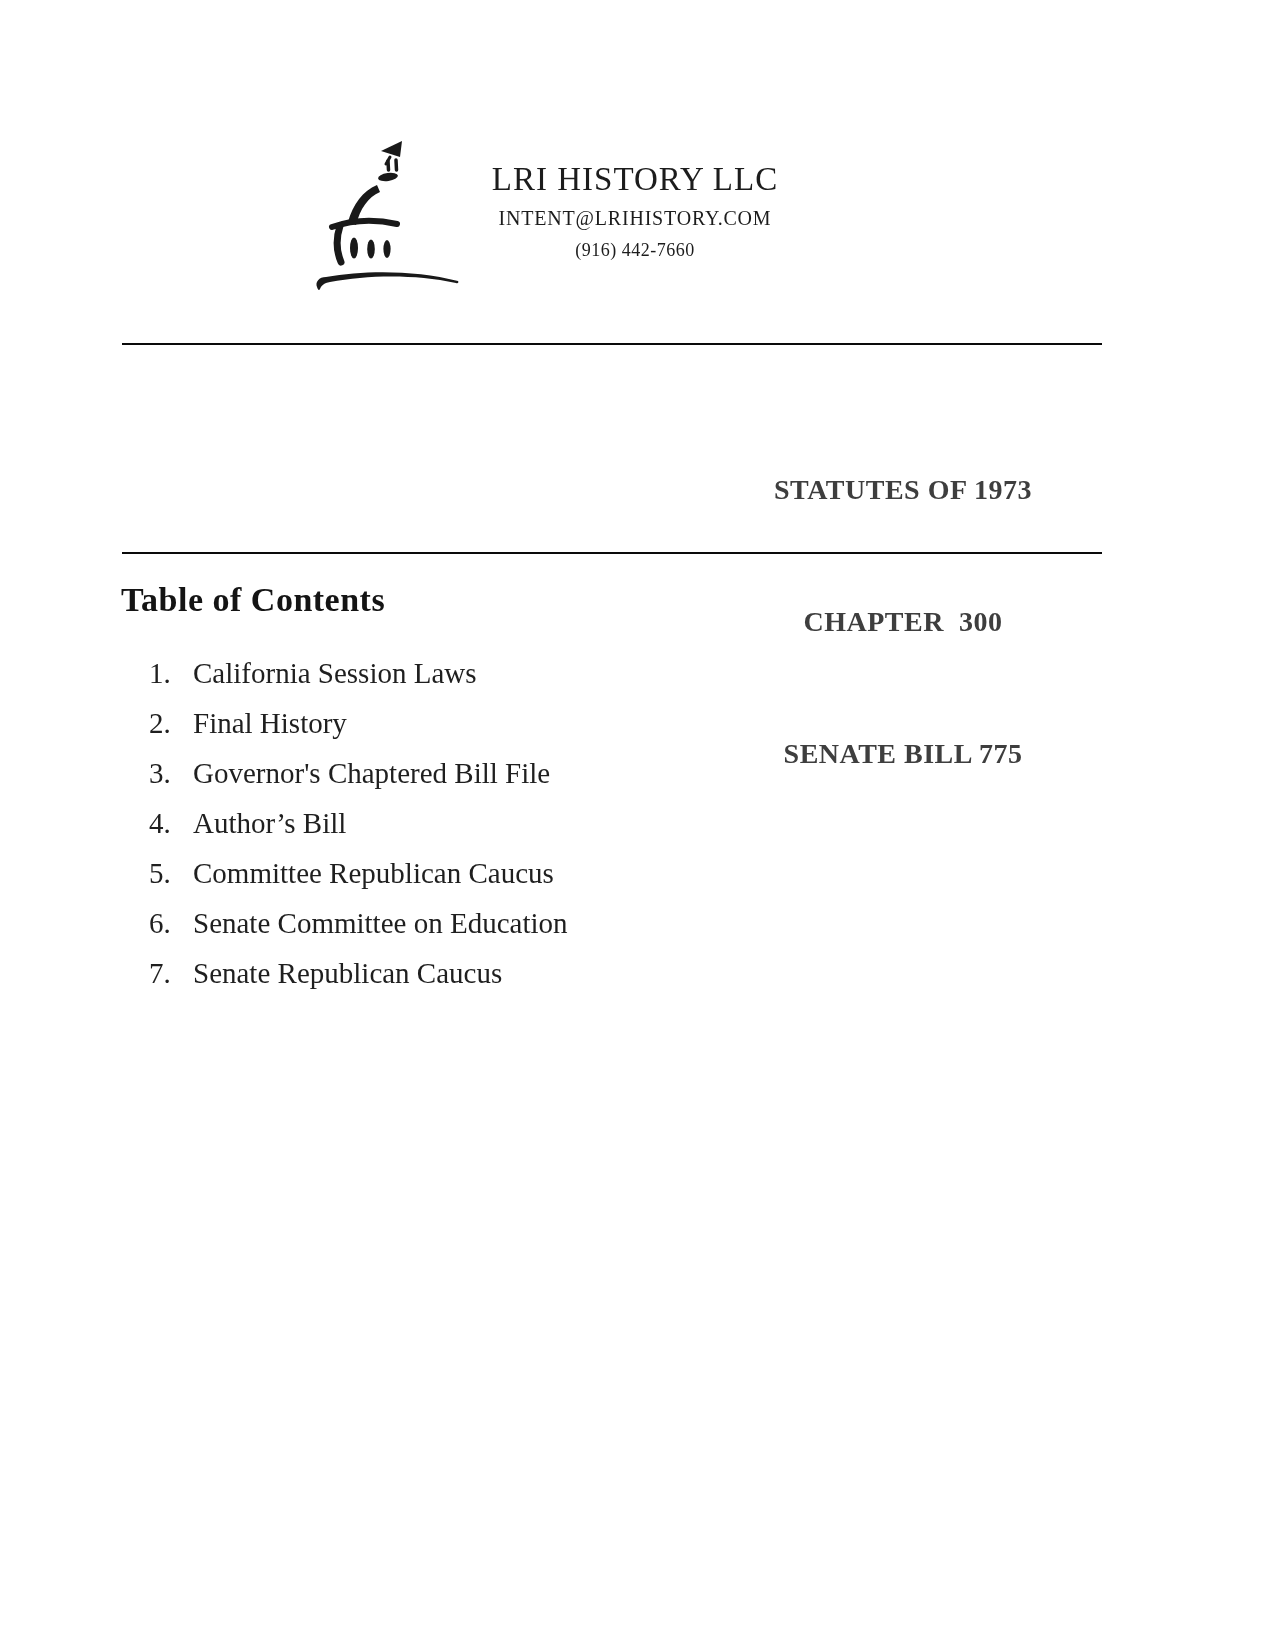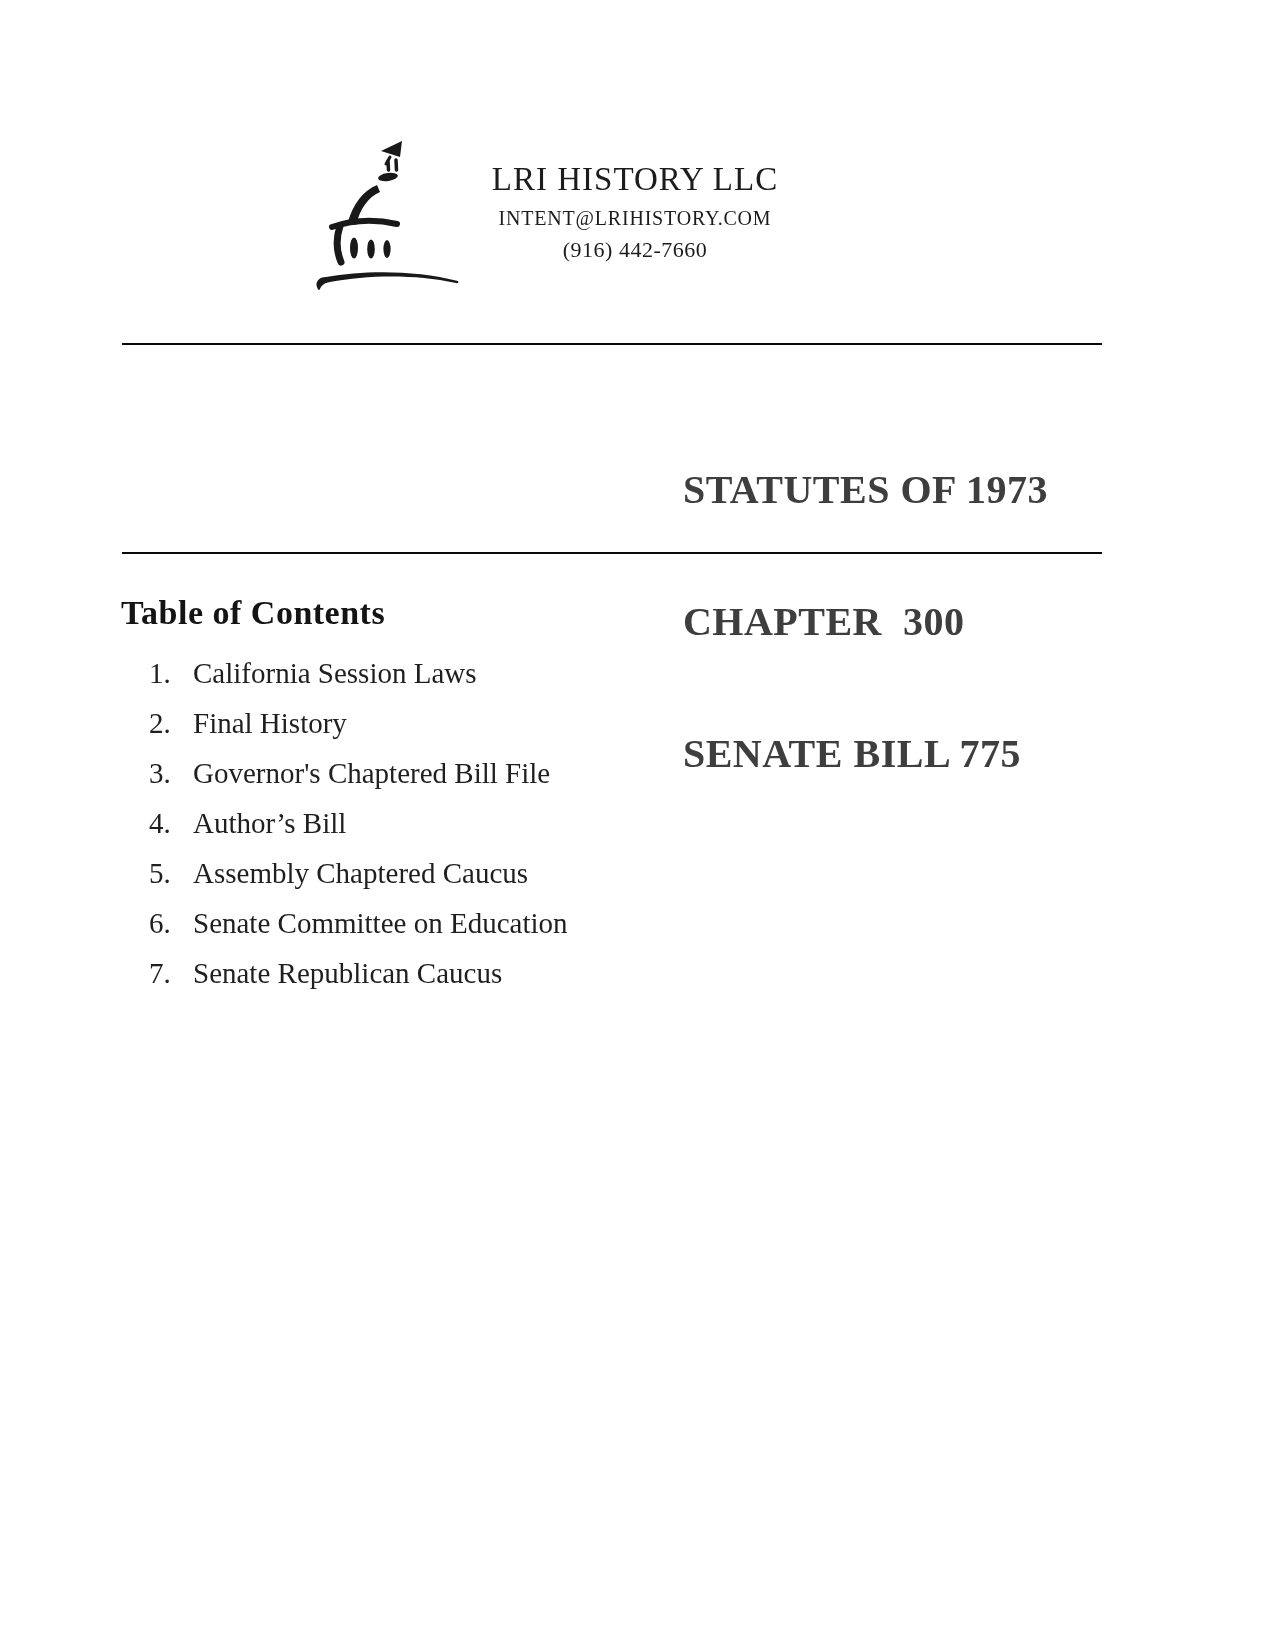--- a/index.html
+++ b/index.html
@@ -36,46 +36,46 @@
     letter-spacing: 1px;
     white-space: nowrap;
   }
   .contact {
     font-size: 20px;
     line-height: 30px;
     letter-spacing: 0.8px;
     white-space: nowrap;
   }
   .contact.email { margin-top: 5px; }
-  .contact.phone { font-size: 22px; letter-spacing: 0.5px; margin-top: 2px; }
+  .contact.phone { font-size: 18px; letter-spacing: 0.5px; margin-top: 2px; }
   .rule {
     position: absolute;
     left: 122px;
     width: 980px;
     height: 2px;
     background: #0a0a0a;
   }
   .rule-top { top: 343px; }
   .rule-bottom { top: 552px; }
   .doc-heading {
     position: absolute;
     top: 380px;
-    right: 228px;
-    text-align: left;
+    right: 244px;
+    text-align: center;
     font-weight: bold;
-    font-size: 40px;
+    font-size: 28px;
     line-height: 44px;
     color: #3e3e3e;
     letter-spacing: 0.5px;
     white-space: pre-wrap;
   }
   .toc-title {
     position: absolute;
     left: 121px;
-    top: 594px;
+    top: 581px;
     margin: 0;
     font-size: 34px;
     font-weight: bold;
     letter-spacing: 0.5px;
     color: #141414;
     white-space: nowrap;
   }
   .toc-list {
     position: absolute;
     left: 149px;
@@ -150,21 +150,21 @@
     <div class="toc-item">
       <span class="num">3.</span>
       <span class="label">Governor's Chaptered Bill File</span>
     </div>
     <div class="toc-item">
       <span class="num">4.</span>
       <span class="label">Author’s Bill</span>
     </div>
     <div class="toc-item">
       <span class="num">5.</span>
-      <span class="label">Assembly Chaptered Caucus</span>
+      <span class="label">Committee Republican Caucus</span>
     </div>
     <div class="toc-item">
       <span class="num">6.</span>
       <span class="label">Senate Committee on Education</span>
     </div>
     <div class="toc-item">
       <span class="num">7.</span>
       <span class="label">Senate Republican Caucus</span>
     </div>
   </div>

